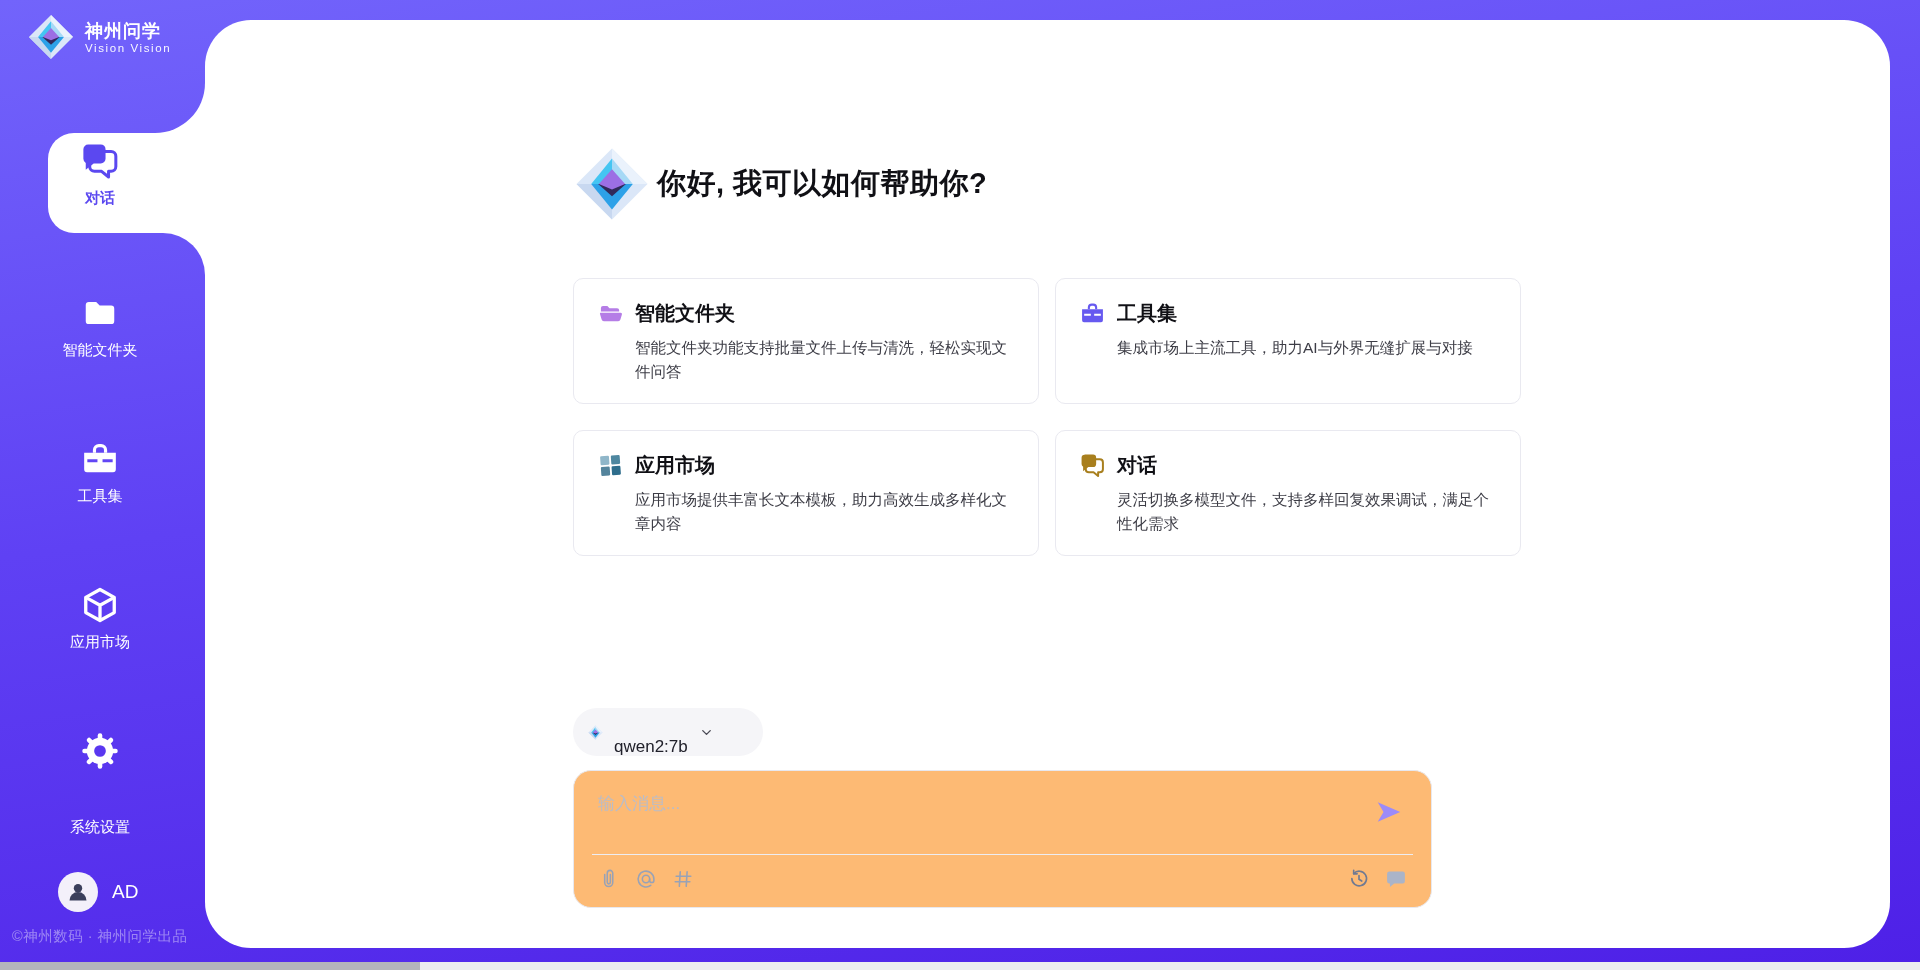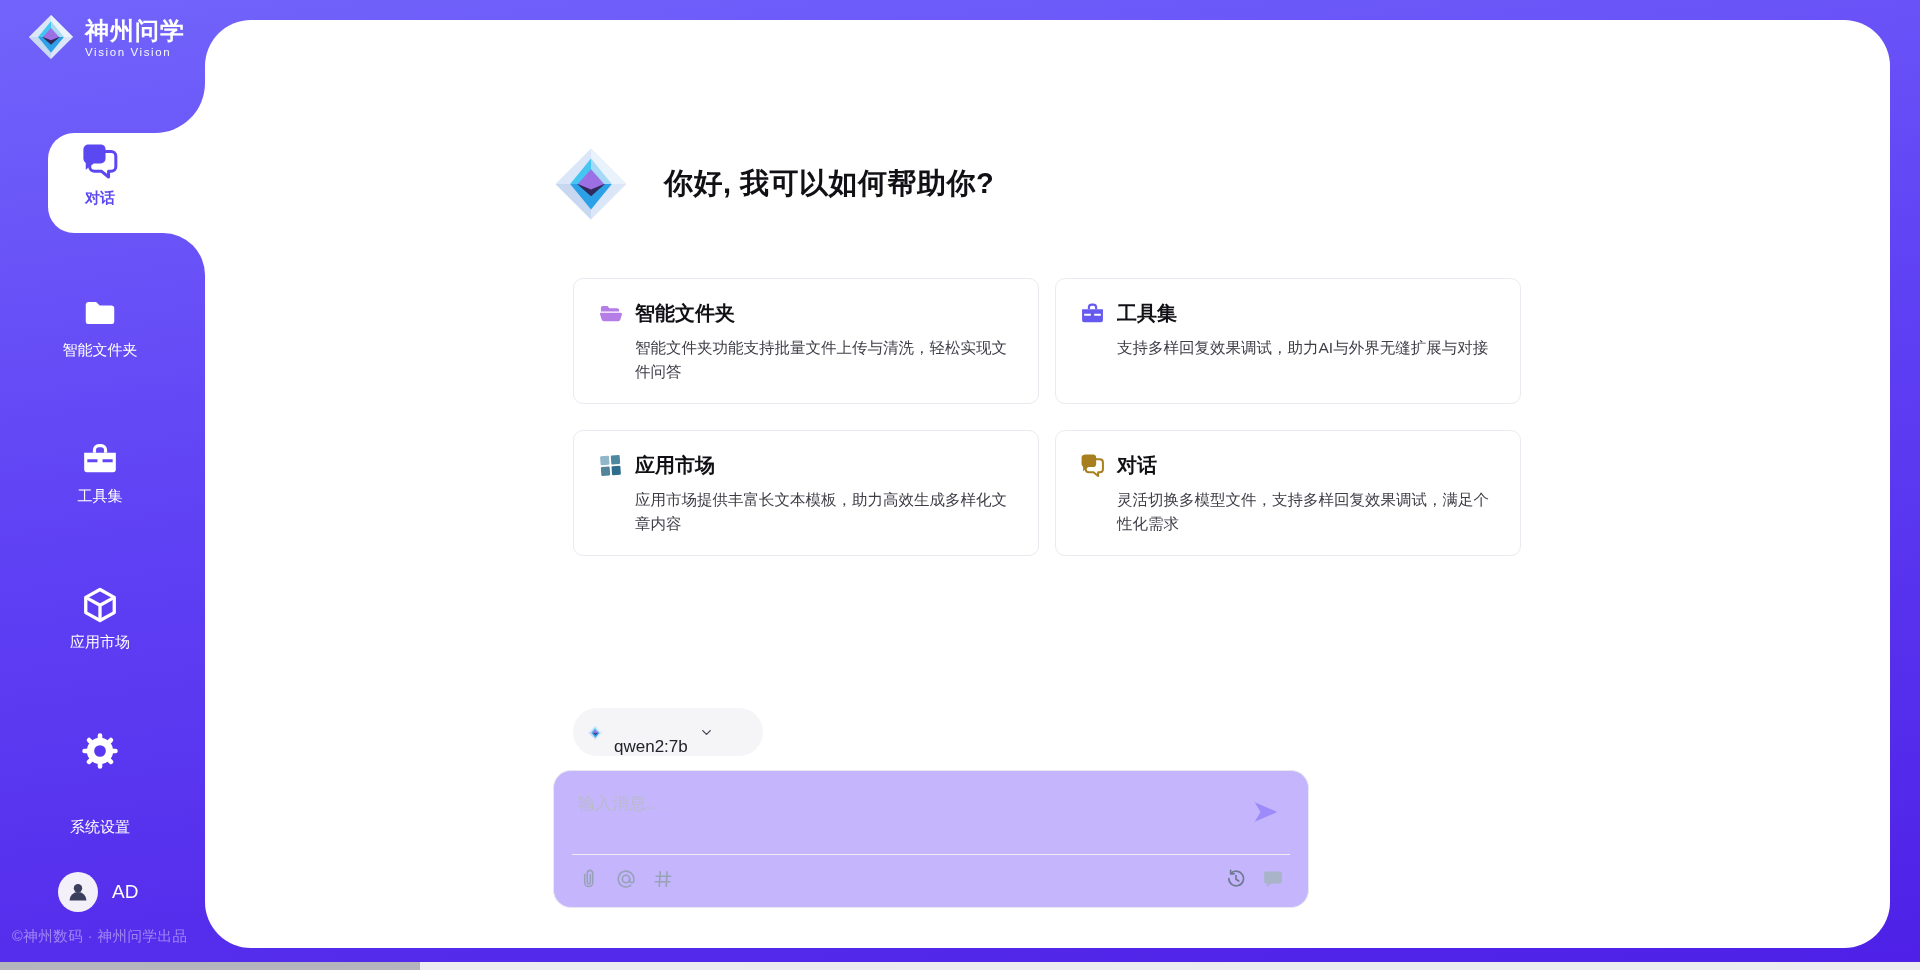--- a/index.html
+++ b/index.html
@@ -27,59 +27,59 @@
   .fillet{position:absolute;background:#fff;z-index:2;overflow:hidden;}
   .fillet-inner{width:100%;height:100%;background-image:var(--grad);background-attachment:fixed;}
   .fillet-top{left:155px;top:83px;width:50px;height:50px;}
   .fillet-top .fillet-inner{border-bottom-right-radius:50px;}
   .fillet-bottom{left:163px;top:233px;width:42px;height:42px;}
   .fillet-bottom .fillet-inner{border-top-right-radius:42px;}
   
   .sidebar{position:absolute;left:0;top:0;width:205px;height:970px;z-index:3;color:#fff;}
   .brand{position:absolute;left:28px;top:14px;display:flex;align-items:center;gap:11px;}
   .brand .logo-mark{width:46px;height:46px;flex:0 0 auto;}
-  .brand-name{font-size:24px;font-weight:bold;letter-spacing:1px;line-height:1.25;}
+  .brand-name{font-size:18px;font-weight:bold;letter-spacing:1px;line-height:1.25;}
   .brand-sub{font-size:11.5px;letter-spacing:1.6px;opacity:.95;}
   .nav-item{
     position:absolute;left:0;width:200px;display:flex;flex-direction:column;
     align-items:center;gap:9px;cursor:pointer;
   }
   .nav-item .icon{width:38px;height:38px;color:#fff;}
   .nav-item .nav-label{font-size:15px;color:#fff;}
   .nav-item.active .icon,.nav-item.active .nav-label{color:var(--accent);}
   .nav-item.active .nav-label{font-weight:bold;}
   .ni-0{top:142px;} .ni-1{top:294px;} .ni-2{top:440px;} .ni-3{top:586px;} .ni-4{top:732px;gap:48px;}
   .user-row{position:absolute;left:58px;top:872px;display:flex;align-items:center;gap:14px;cursor:pointer;}
   .avatar{width:40px;height:40px;border-radius:50%;background:#f3f0fa;display:flex;align-items:center;justify-content:center;}
   .avatar .icon{width:24px;height:24px;color:#3b3f5c;}
   .user-name{font-size:19px;color:#fff;text-align:center;}
   .side-footer{position:absolute;left:12px;top:927px;font-size:14.5px;color:rgba(255,255,255,.42);letter-spacing:.5px;}
   
-  .greeting{position:absolute;left:349px;top:122px;display:flex;align-items:center;gap:36px;justify-content:flex-end;}
+  .greeting{position:absolute;left:370px;top:122px;display:flex;align-items:center;gap:8px;justify-content:flex-end;}
   .greeting .logo-mark{width:74px;height:84px;}
   .greeting h1{font-size:29px;font-weight:bold;color:#101015;letter-spacing:.5px;}
   
   .cards{position:absolute;left:368px;top:258px;width:948px;display:grid;
     grid-template-columns:466px 466px;grid-gap:26px 16px;}
   .card{height:126px;background:#fff;border:1px solid #e9e9f0;border-radius:10px;
     padding:21px 24px;cursor:pointer;}
   .card-head{display:flex;align-items:center;gap:12px;}
   .card-head .icon{width:25px;height:25px;}
   .card-title{font-size:20px;font-weight:bold;color:#101015;}
   .card-desc{margin-top:9px;padding-left:37px;font-size:15.5px;line-height:1.55;color:#3d3d46;}
   
   .model-pill{position:absolute;left:368px;top:688px;height:48px;min-width:190px;
     background:#f5f5f8;border-radius:24px;display:inline-flex;align-items:center;
     gap:11px;padding:0 18px 0 15px;cursor:pointer;}
   .model-pill .logo-mark{width:27px;height:27px;}
   .model-name{font-size:17px;color:#21212b;margin-top:29px;}
   .model-pill .icon{width:15px;height:15px;color:#4a4a55;}
   
-  .composer{position:absolute;left:348px;top:750px;width:756px;height:138px;
-    border:1.5px solid #e8e8ee;border-radius:18px;background:#c4b5fd;}
+  .composer{position:absolute;left:368px;top:750px;width:859px;height:138px;
+    border:1.5px solid #e8e8ee;border-radius:18px;background:#fdba74;}
   .composer-input{position:absolute;left:24px;top:18px;width:820px;height:30px;border:none;
     outline:none;font-size:17px;color:#333;font-family:inherit;background:transparent;}
   .composer-input::placeholder{color:#b9bcc8;}
   .send-btn{position:absolute;right:26px;top:26px;width:32px;height:30px;border:none;
     background:transparent;color:#9c8bf8;cursor:pointer;padding:0;}
   .send-btn .icon,.send-btn svg{width:100%;height:100%;}
   .composer-divider{position:absolute;left:18px;right:18px;top:83px;height:1px;background:#ededf2;}
   .tools-left{position:absolute;left:24px;top:97px;display:flex;align-items:center;gap:15px;}
   .tools-right{position:absolute;right:24px;top:97px;display:flex;align-items:center;gap:15px;}
   .tool-btn{width:22px;height:22px;color:#98a2b6;background:none;border:none;padding:0;cursor:pointer;}
@@ -129,21 +129,21 @@
     <div class="card">
       <div class="card-head">
         <span class="icon" style="color:#6659f0">
             <svg xmlns="http://www.w3.org/2000/svg" viewBox="0 0 24 24">
               <path d="M8.5 8V6.3A2.8 2.8 0 0 1 11.3 3.5h1.4a2.8 2.8 0 0 1 2.8 2.8V8" fill="none" stroke="currentColor" stroke-width="2"></path>
               <path fill-rule="evenodd" fill="currentColor" d="M2 8h20a0 0 0 0 1 0 0v10.5a1.8 1.8 0 0 1-1.8 1.8H3.8A1.8 1.8 0 0 1 2 18.5zM4 12.2h6.4v1.9H4zm9.6 0H20v1.9h-6.4z"></path>
             </svg>
           </span>
         <span class="card-title">工具集</span>
       </div>
-      <div class="card-desc">支持多样回复效果调试，助力AI与外界无缝扩展与对接</div>
+      <div class="card-desc">集成市场上主流工具，助力AI与外界无缝扩展与对接</div>
     </div>
     <div class="card">
       <div class="card-head">
         <span class="icon">
             <svg xmlns="http://www.w3.org/2000/svg" viewBox="0 0 24 24">
               <g transform="rotate(-4 12 12)">
                 <rect x="2.6" y="2.6" width="8.5" height="8.5" rx="1" fill="#8fb6c9"></rect>
                 <rect x="12.9" y="2.6" width="8.5" height="8.5" rx="1" fill="#4e87a0"></rect>
                 <rect x="2.6" y="12.9" width="8.5" height="8.5" rx="1" fill="#54849c"></rect>
                 <rect x="12.9" y="12.9" width="8.5" height="8.5" rx="1" fill="#2e6d8c"></rect>

